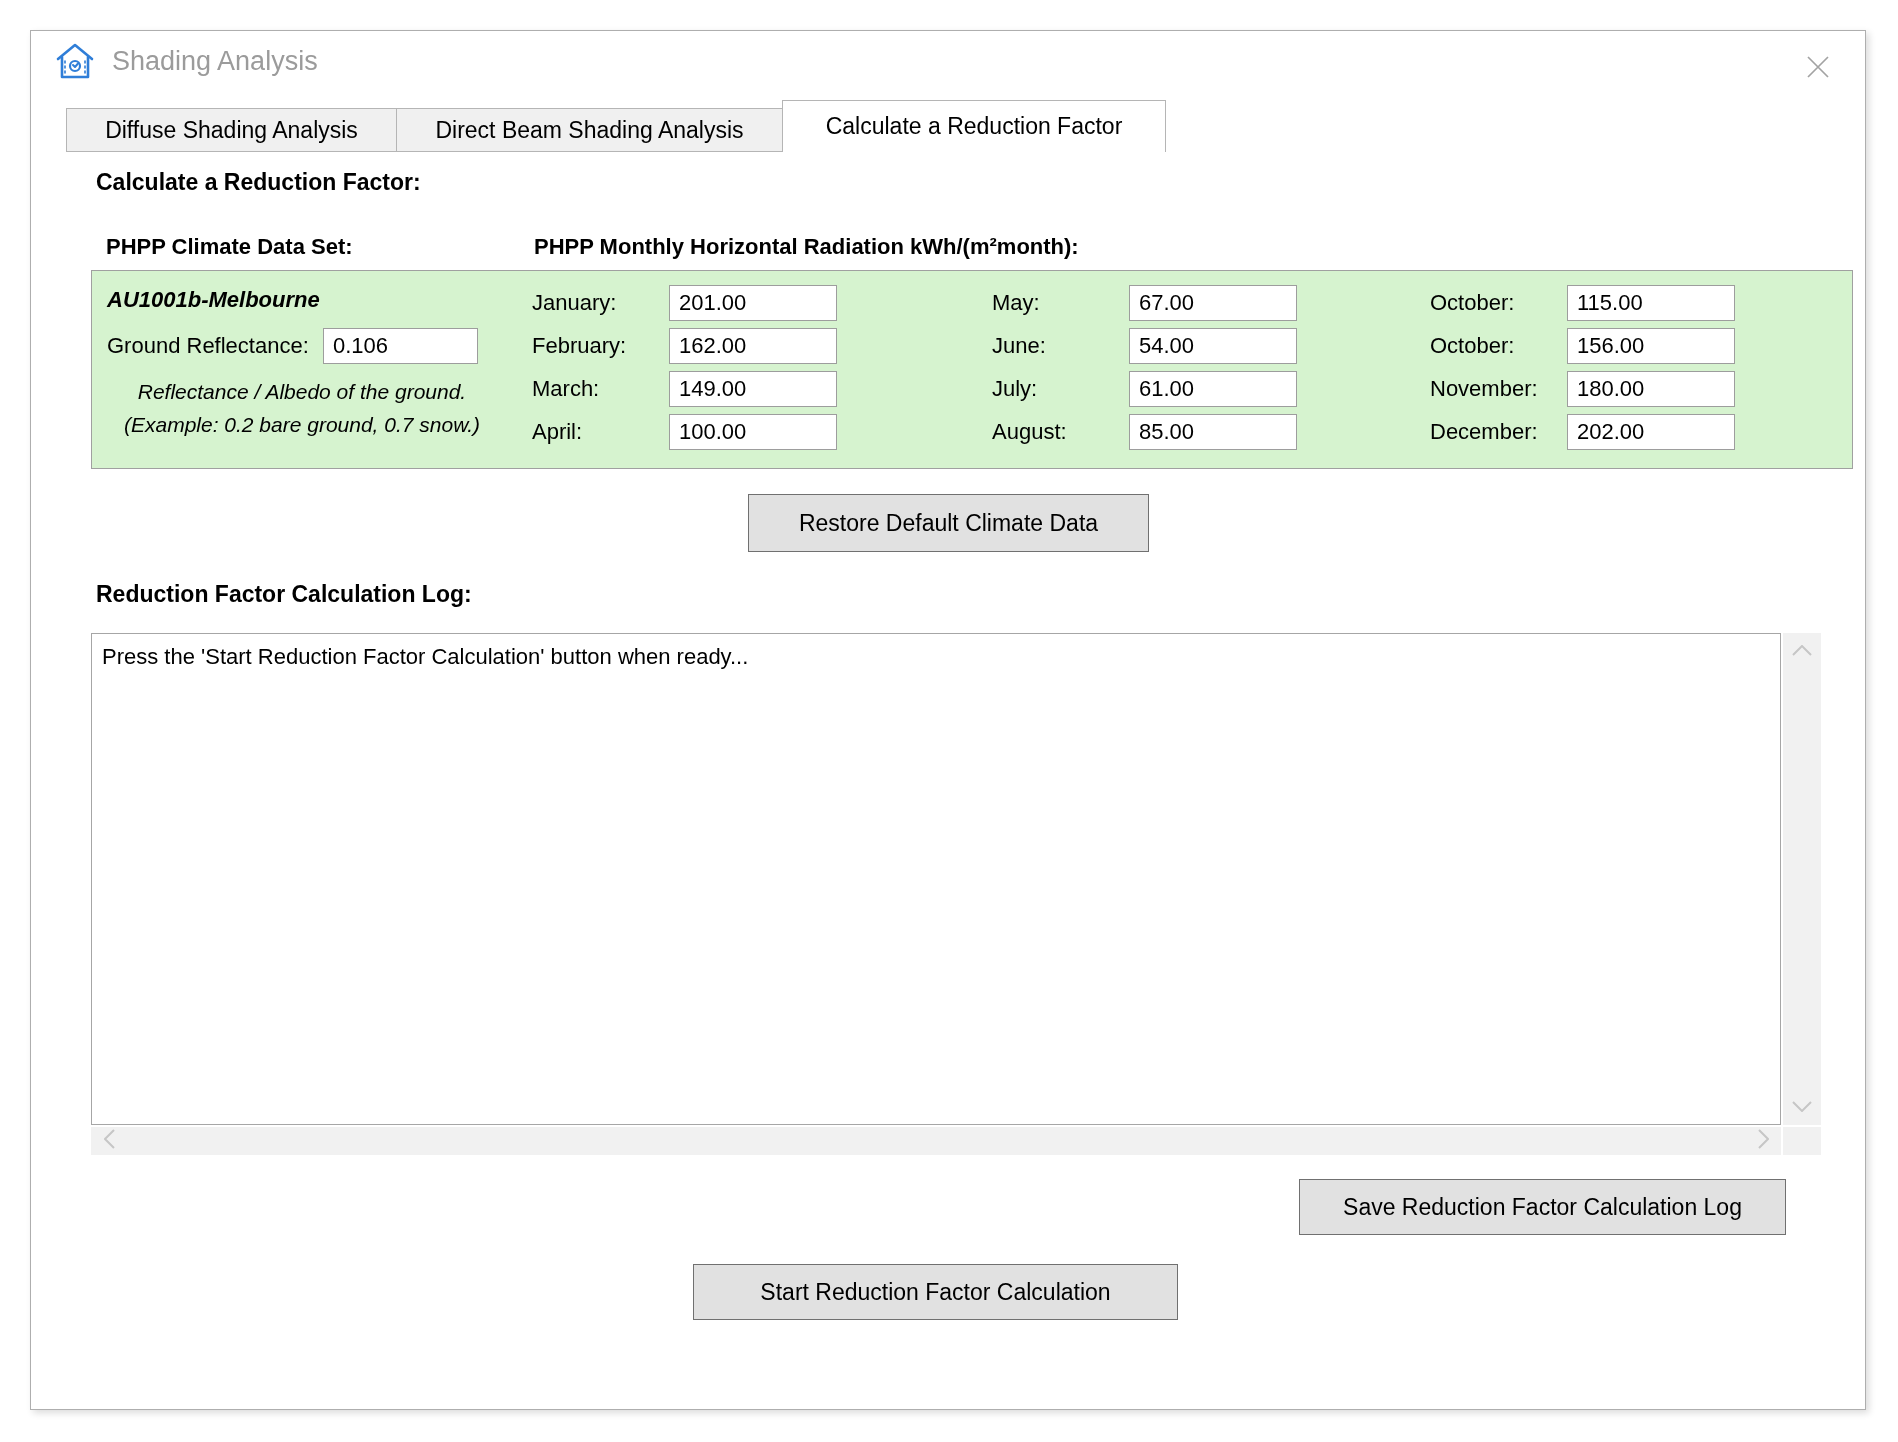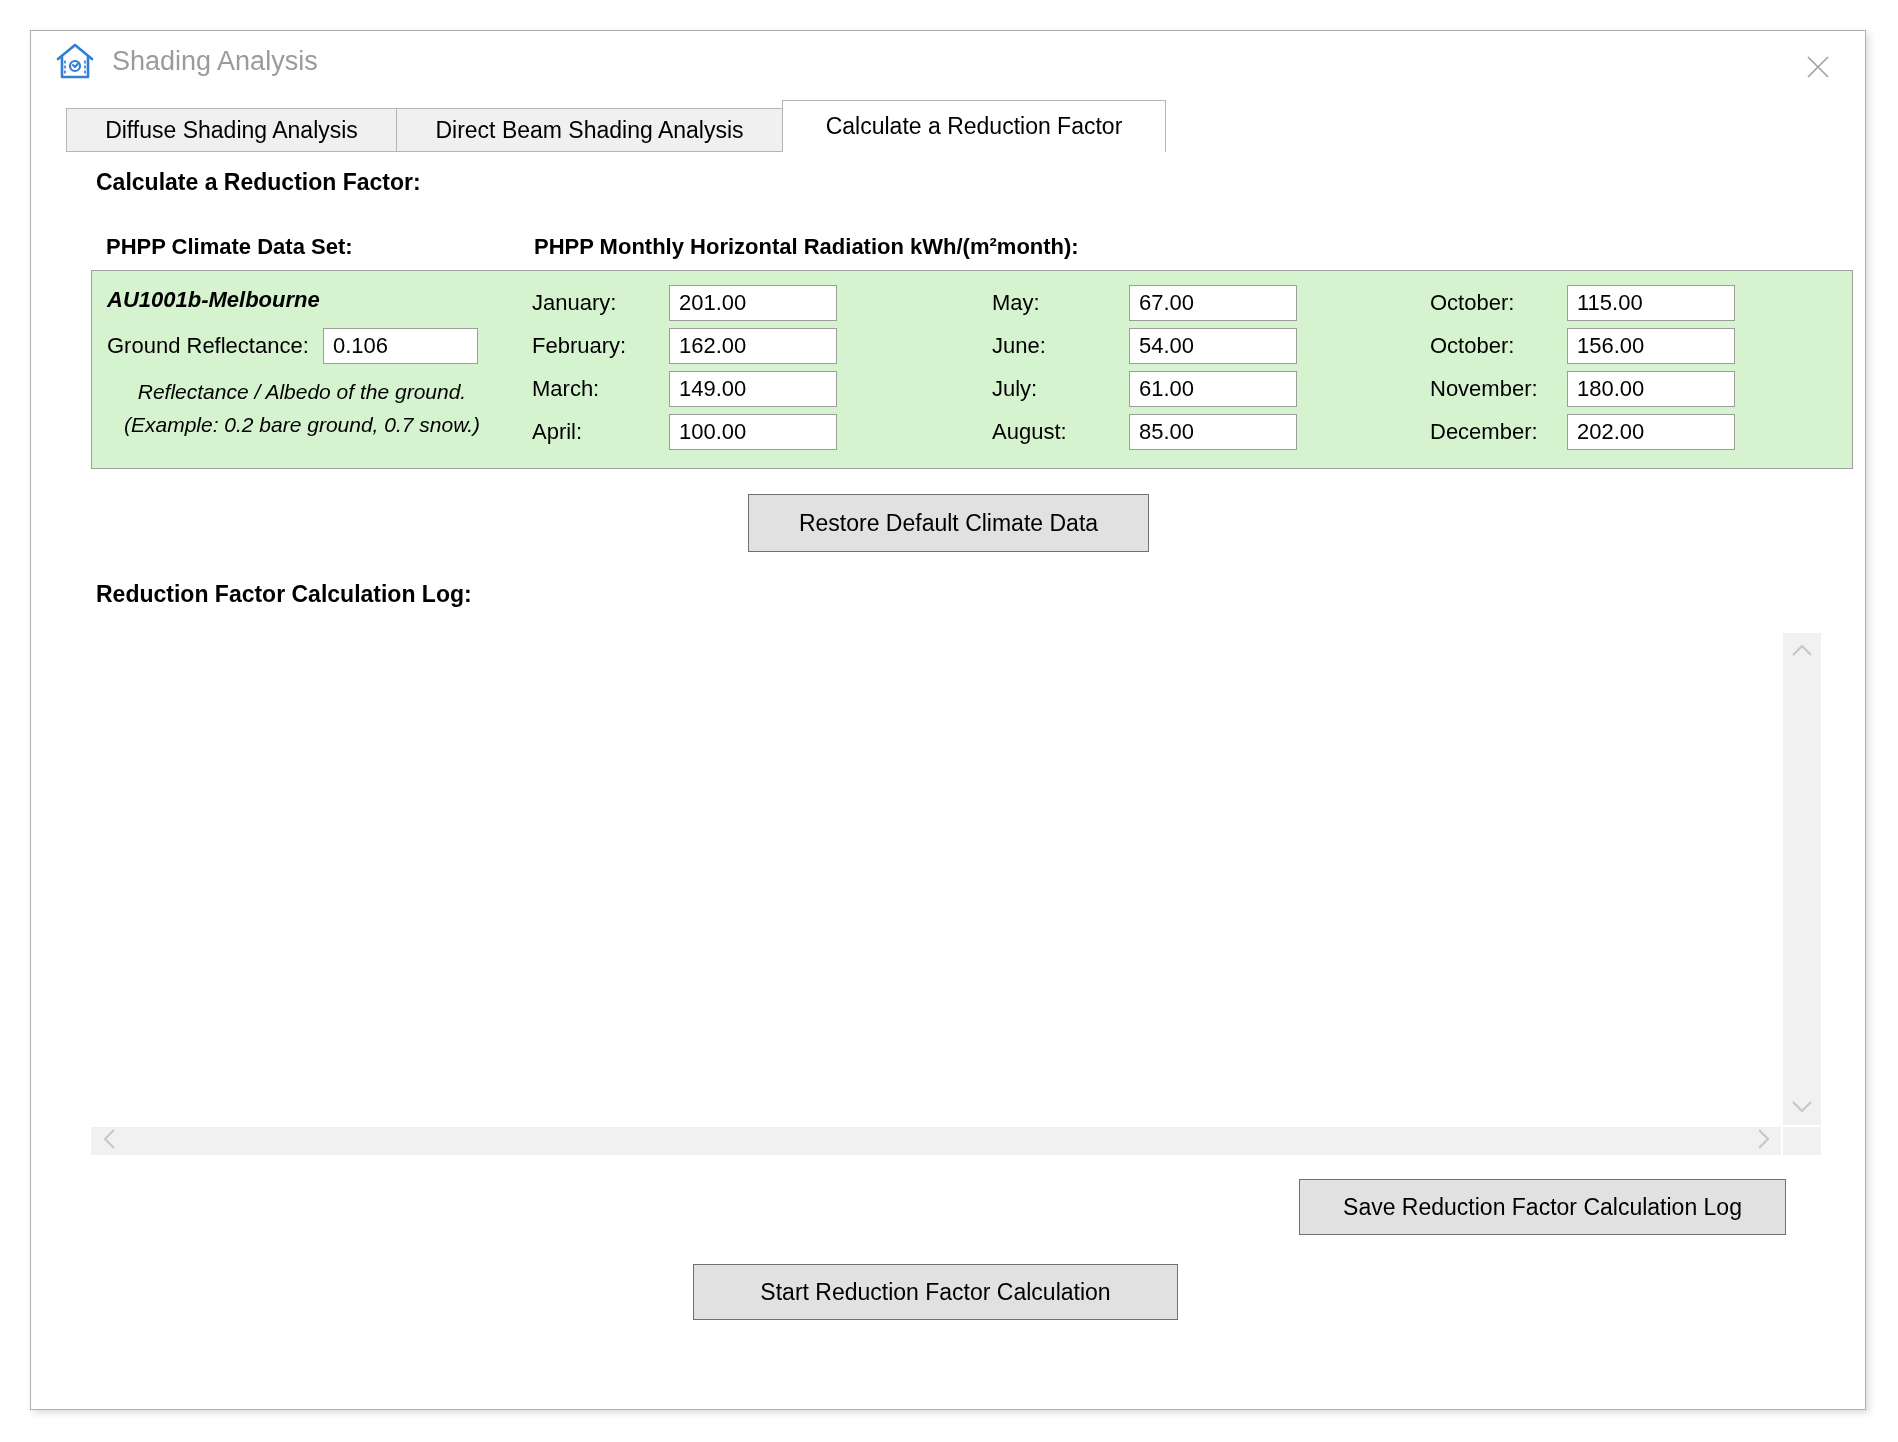--- a/index.html
+++ b/index.html
@@ -202,20 +202,23 @@
         <span class="month-label">December:</span>
         <input class="tb month-input" value="202.00" style="">
       </div>
     </div>
   </div>
 
   <button class="btn restore-btn">Restore Default Climate Data</button>
 
   <div class="section-title log-heading">Reduction Factor Calculation Log:</div>
 
+  <div class="log-box">
+    <span>Press the 'Start Reduction Factor Calculation' button when ready...</span>
+  </div>
 
   <div class="vscroll">
     <div class="scroll-btn up">
       <span>
         <svg width="20" height="11" viewBox="0 0 20 11">
             <polyline points="1,10 10,1 19,10" fill="none" stroke="currentColor" stroke-width="2"></polyline>
           </svg>
       </span>
     </div>
     <div class="scroll-btn down">

